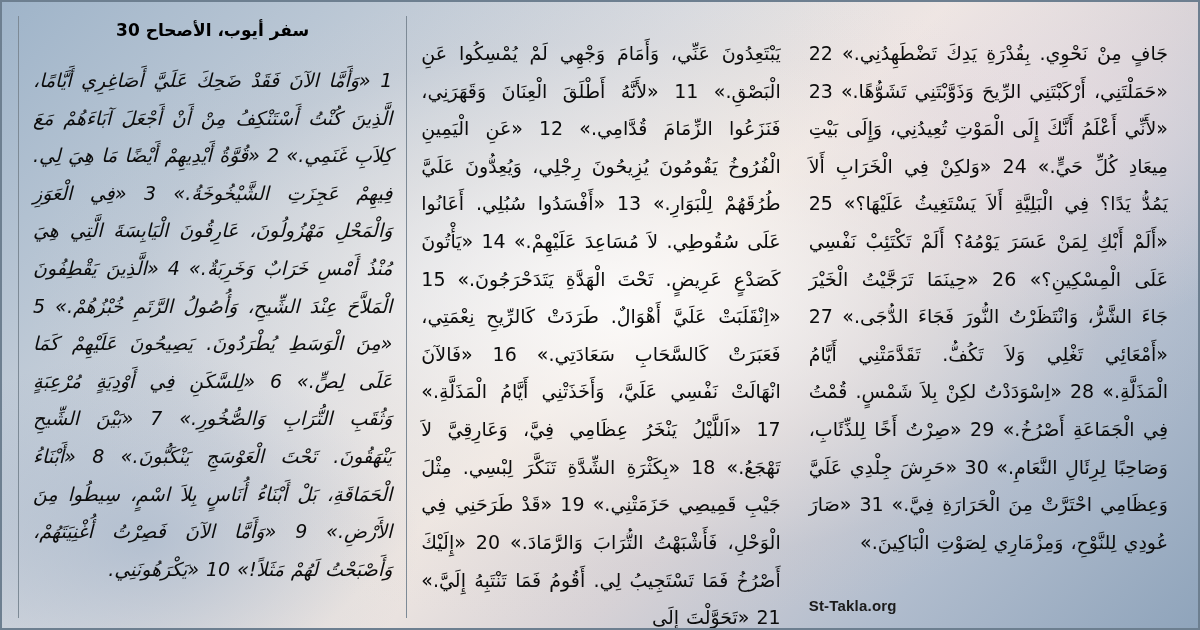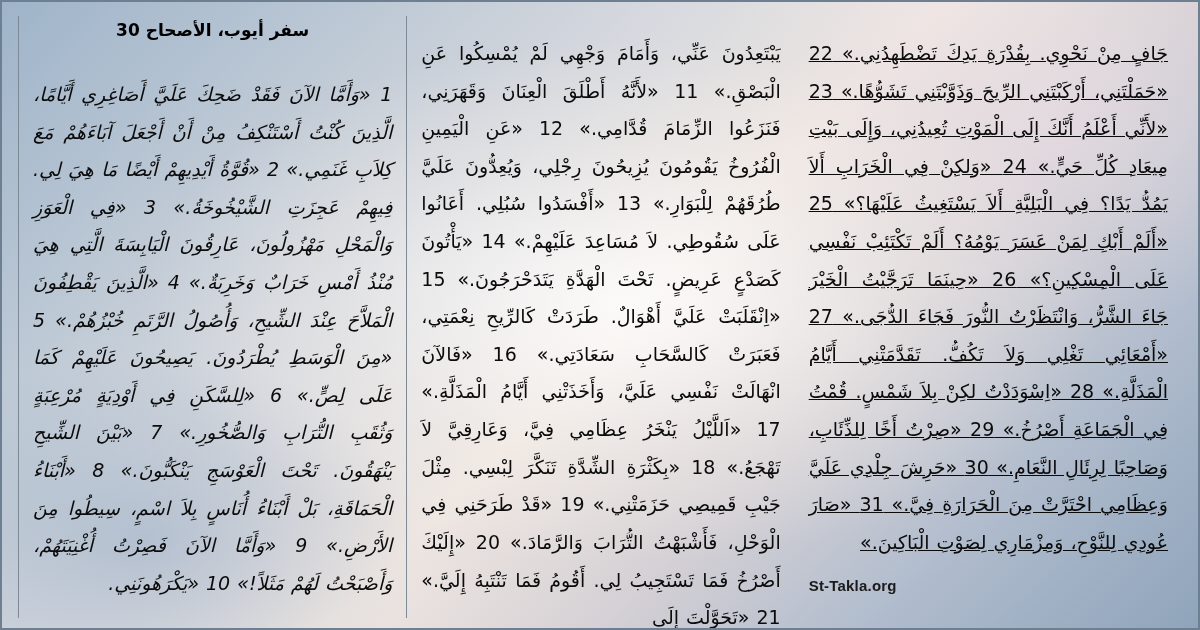--- a/index.html
+++ b/index.html
@@ -42,39 +42,39 @@
     min-width: 0;
   }
   .col-sep {
     border-left: 1px solid #7d8a96;
   }
   .heading {
     text-align: center;
     font-weight: bold;
     font-size: 17px;
     color: #000;
-    margin: 4px 0 34px 0;
+    margin: 4px 0 20px 0;
     letter-spacing: 0;
   }
   .body-text {
     font-size: 19px;
     line-height: 1.98;
     color: #0b0b0b;
     text-align: justify;
     text-justify: inter-word;
     word-spacing: 1px;
     direction: rtl;
   }
-  .col-a .body-text { padding-top: 0; text-decoration: underline; }
+  .col-a .body-text { padding-top: 0; }
   .col-b .body-text { padding-top: 0; }
   .col-c .body-text { padding-top: 2px; font-style: italic; }
   .watermark {
     position: absolute;
     left: 14px;
-    bottom: 24px;
+    bottom: 4px;
     font-family: "Liberation Sans", sans-serif;
     font-size: 15px;
     font-weight: bold;
     color: #1a1a1a;
     direction: ltr;
     letter-spacing: 0.2px;
   }
 </style>
 </head>
 <body>

